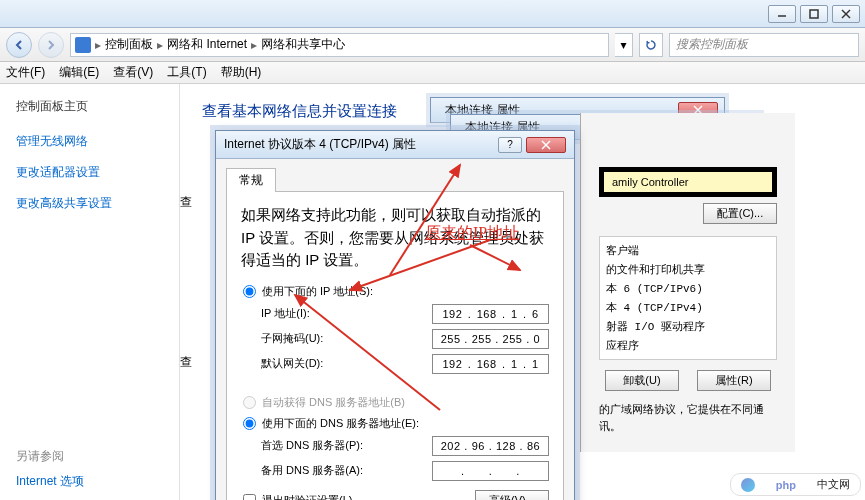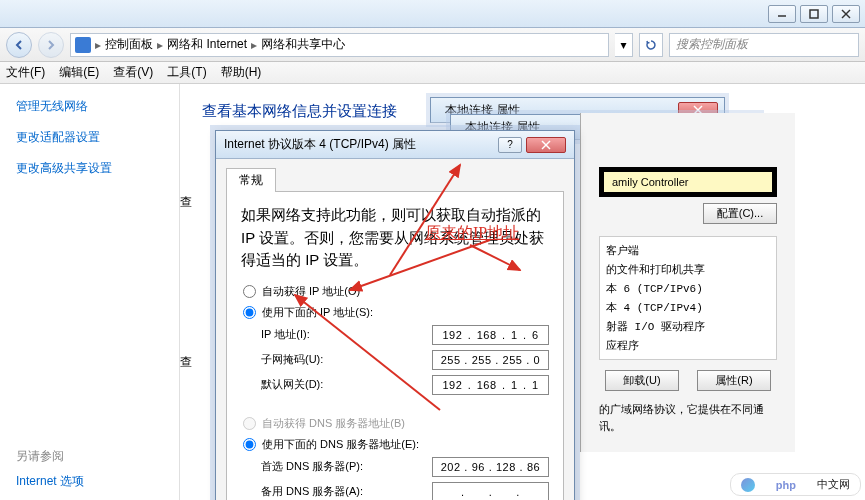--- a/index.html
+++ b/index.html
@@ -138,20 +138,21 @@
 <div class="menu-bar">
   <span class="menu-item">文件(F)</span>
   <span class="menu-item">编辑(E)</span>
   <span class="menu-item">查看(V)</span>
   <span class="menu-item">工具(T)</span>
   <span class="menu-item">帮助(H)</span>
 </div>
 
 <div class="main">
   <div class="sidebar">
+    <div class="sidebar-home">控制面板主页</div>
     <div class="sidebar-link">管理无线网络</div>
     <div class="sidebar-link">更改适配器设置</div>
     <div class="sidebar-link">更改高级共享设置</div>
     <div class="sidebar-footer">
       <span>另请参阅</span>
       <a>Internet 选项</a>
     </div>
   </div>
   <div class="content">
     <div class="content-title">查看基本网络信息并设置连接</div>
@@ -212,24 +213,20 @@
         </div>
     </div>
   </div>
   <div class="dlg-body">
     <div class="tab-strip">
         <div class="tab">常规</div>
       </div>
     <div class="tab-panel">
       <div class="desc">如果网络支持此功能，则可以获取自动指派的 IP 设置。否则，您需要从网络系统管理员处获得适当的 IP 设置。</div>
 
-      <label class="radio-row">
-          <input type="radio" name="ipmode" style="">
-          <span>自动获得 IP 地址(O)</span>
-        </label>
       <label class="radio-row">
           <input type="radio" name="ipmode" checked="" style="">
           <span>使用下面的 IP 地址(S):</span>
         </label>
 
       <div class="field-row">
           <span class="field-label">IP 地址(I):</span>
         <div class="ip-input">
           <span>192</span>
             <span class="ip-dot">.</span>

